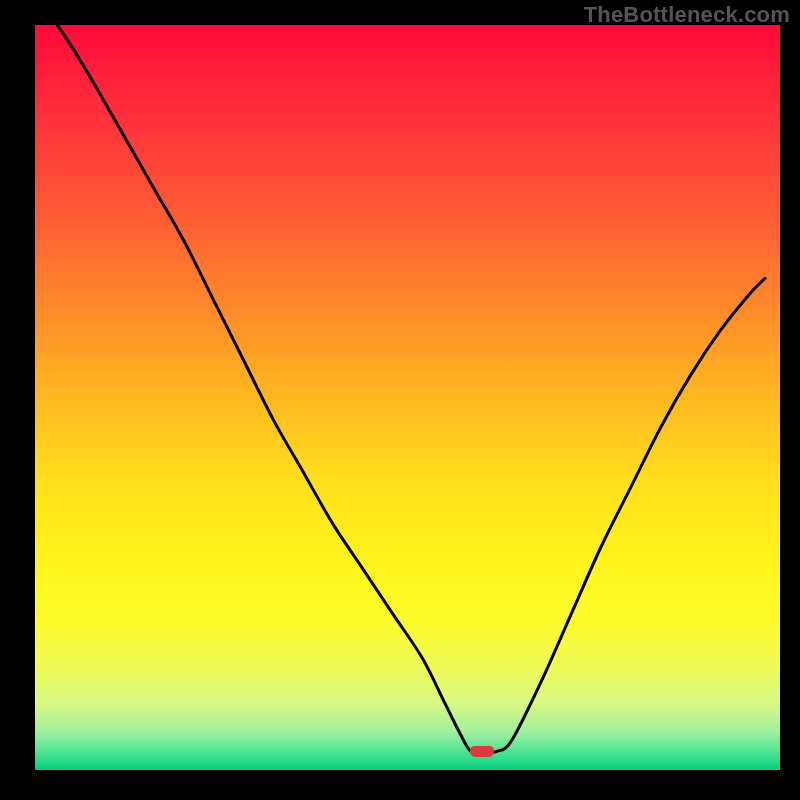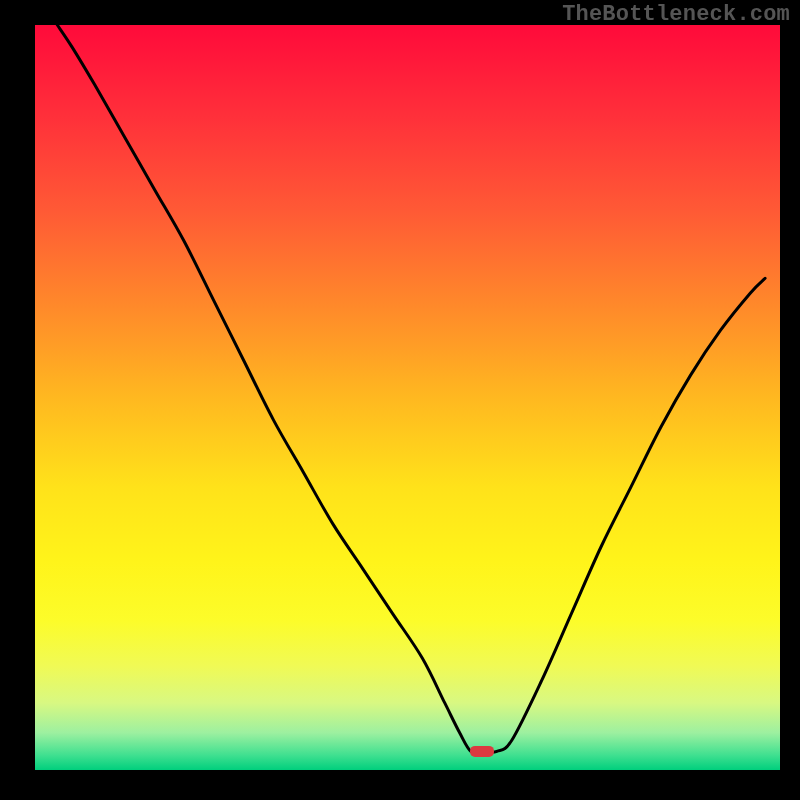--- a/index.html
+++ b/index.html
@@ -9,21 +9,20 @@
     height: 800px;
     background: #000000;
     overflow: hidden;
     font-family: Arial, Helvetica, sans-serif;
   }
   .chart-container {
     position: relative;
     width: 800px;
     height: 800px;
     background: #000000;
-    font-family: Liberation Mono, monospace;
   }
   .watermark {
     position: absolute;
     top: 2px;
     right: 10px;
     color: #555555;
     font-size: 22px;
     font-weight: bold;
     letter-spacing: 0.2px;
     z-index: 10;

